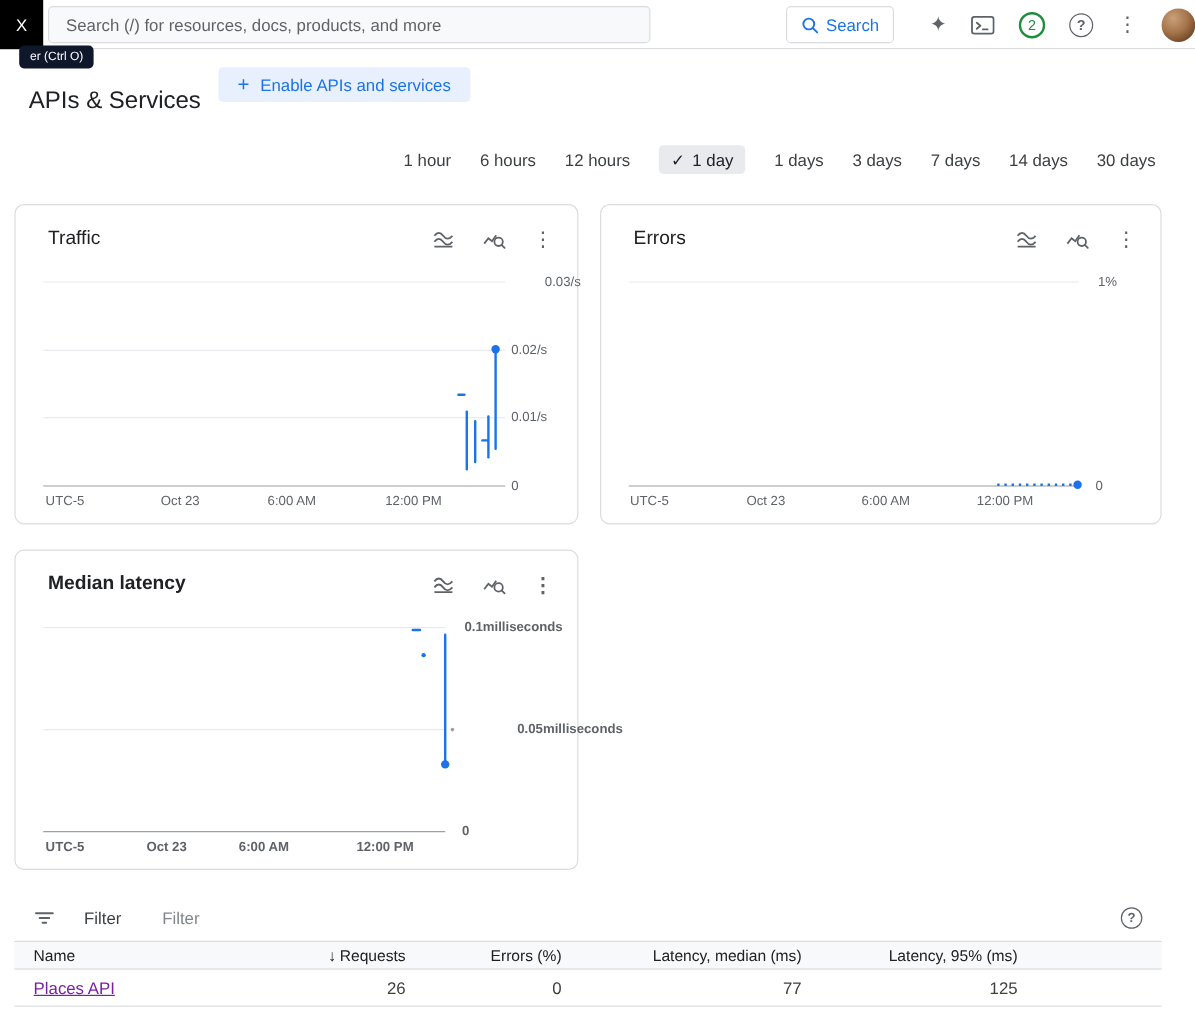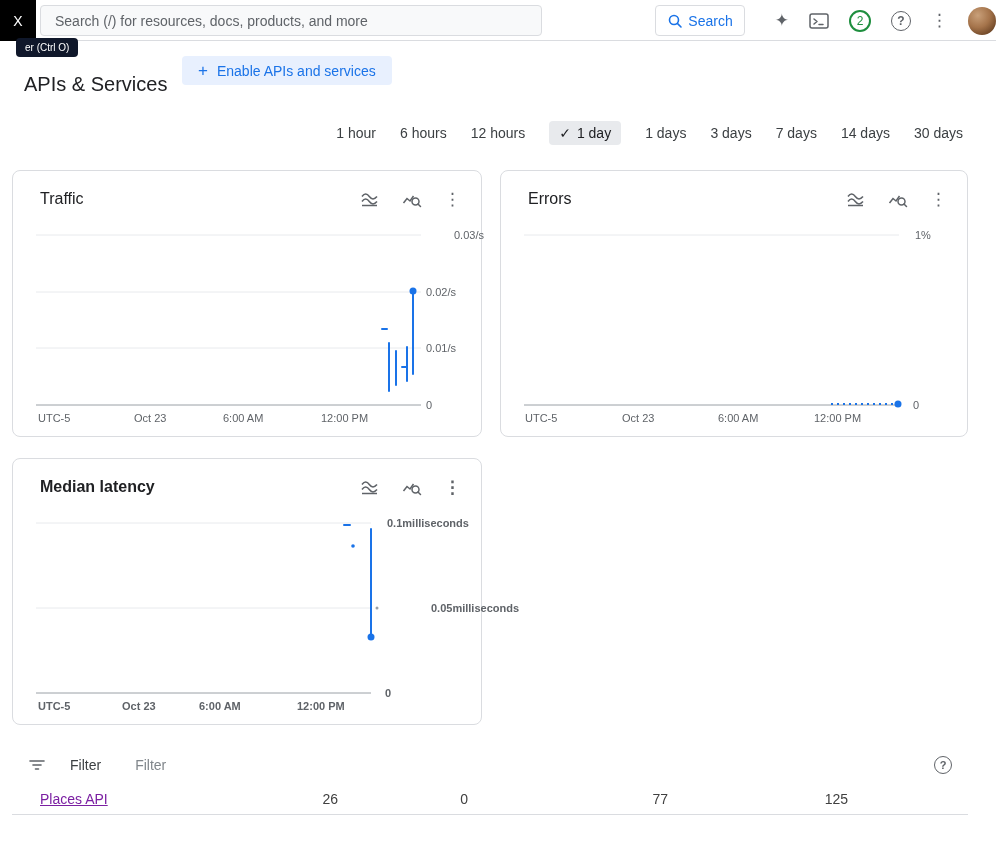--- a/index.html
+++ b/index.html
@@ -63,21 +63,21 @@
   .filter-input::placeholder { color:#80868b; }
   .tbl-header, .tbl-row { display:grid; grid-template-columns:214px 120px 130px 200px 180px 1fr; align-items:center; }
   .tbl-header { height:24px; background:#f8f9fa; border-top:1px solid #dadce0; border-bottom:1px solid #dadce0;
     font-size:13px; font-weight:500; color:#202124; }
   .tbl-row { height:31px; border-bottom:1px solid #dadce0; font-size:14px; }
   .cell { padding:0 8px; }
   .cell-name { padding-left:16px; }
   .num { text-align:right; }
   .row-num { color:#404040;text-align:right; }
   .sort-arrow { font-size:13px; margin-right:3px; color:#202124; }
-  .link { color:#7b1fa2; text-decoration:underline; cursor:pointer;margin-left:12px; }
+  .link { color:#7b1fa2; text-decoration:underline; cursor:pointer; }
 </style>
 </head>
 <body>
 
 <header class="topbar">
   <div class="close-box">
     <span>X</span>
   </div>
   <input class="search-input" readonly="" placeholder="Search (/) for resources, docs, products, and more" style="">
   <button class="search-btn">
@@ -247,20 +247,30 @@
   <div class="filter-row">
     <svg width="18" height="16" viewBox="0 0 18 16" style="cursor:pointer;">
       <line x1="2" y1="4" x2="16" y2="4" stroke="#5f6368" stroke-width="1.6" stroke-linecap="round"></line>
       <line x1="5" y1="8" x2="13" y2="8" stroke="#5f6368" stroke-width="1.6" stroke-linecap="round"></line>
       <line x1="7.5" y1="12" x2="10.5" y2="12" stroke="#5f6368" stroke-width="1.6" stroke-linecap="round"></line>
     </svg>
     <span class="filter-label">Filter</span>
     <input class="filter-input" readonly="" placeholder="Filter" style="">
     <span class="ring-icon" style="width:18px;height:18px;font-size:11px;">?</span>
   </div>
+  <div class="tbl-header">
+    <div class="cell cell-name">Name</div>
+    <div class="cell num">
+      <span class="sort-arrow">↓</span><span>Requests</span>
+    </div>
+    <div class="cell num">Errors (%)</div>
+    <div class="cell num">Latency, median (ms)</div>
+    <div class="cell num">Latency, 95% (ms)</div>
+    <div class="cell"></div>
+  </div>
   <div class="tbl-row">
     <div class="cell cell-name"><a class="link">Places API</a></div>
     <div class="cell num row-num">26</div>
     <div class="cell num row-num">0</div>
     <div class="cell num row-num">77</div>
     <div class="cell num row-num">125</div>
     <div class="cell"></div>
   </div>
 </div>
 

